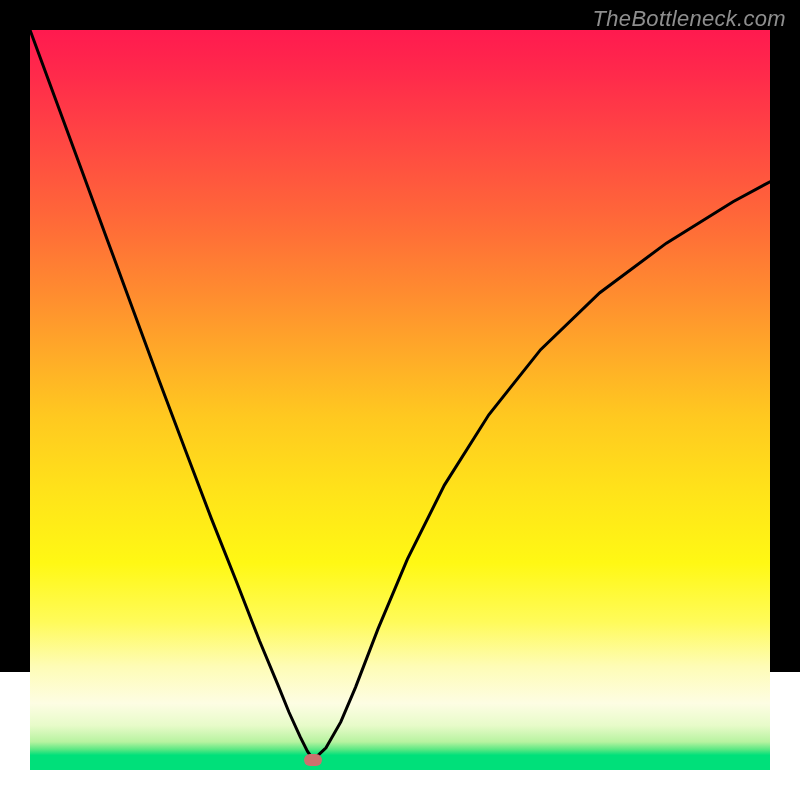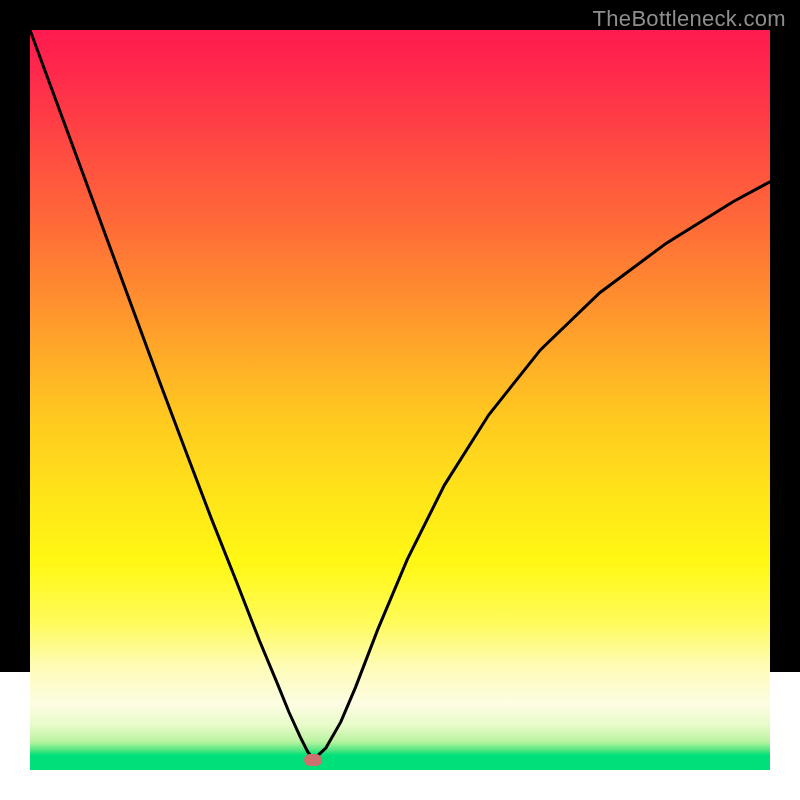--- a/index.html
+++ b/index.html
@@ -8,20 +8,21 @@
     width: 800px;
     height: 800px;
     overflow: hidden;
     font-family: Arial, Helvetica, sans-serif;
   }
   .outer {
     width: 800px;
     height: 672px;
     background: #000000;
     position: relative;
+    font-style: italic;
   }
   .watermark {
     position: absolute;
     top: 6px;
     right: 14px;
     color: #8e8e8e;
     font-size: 22px;
     font-weight: 500;
     letter-spacing: 0.3px;
     z-index: 10;

